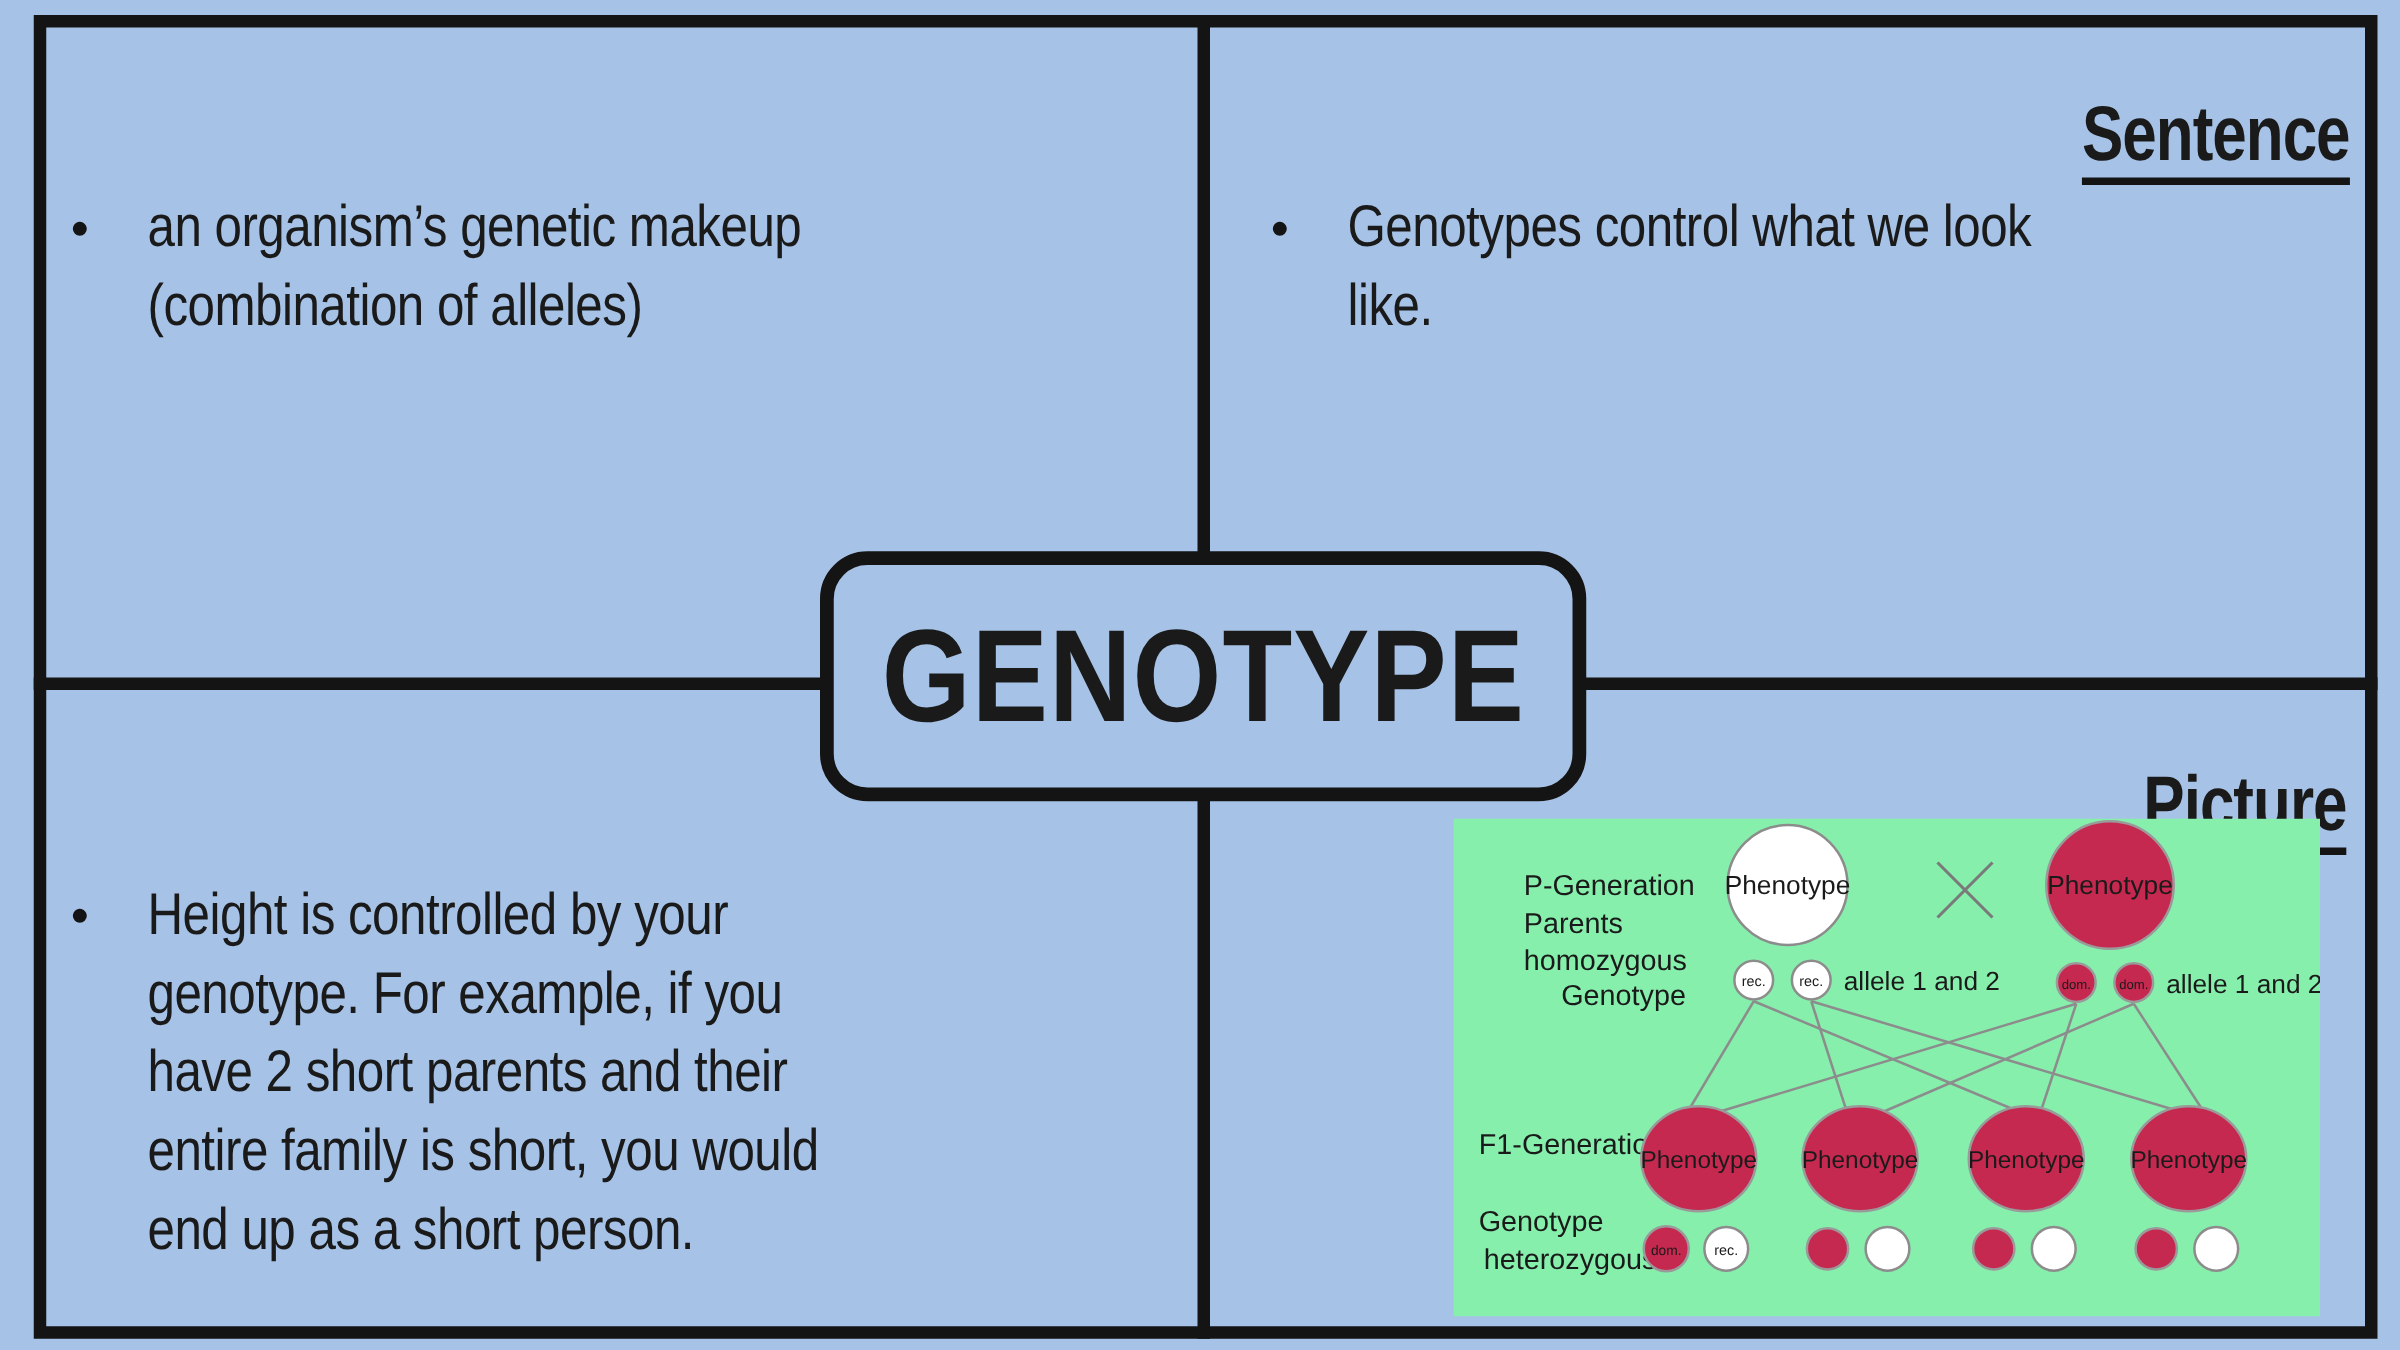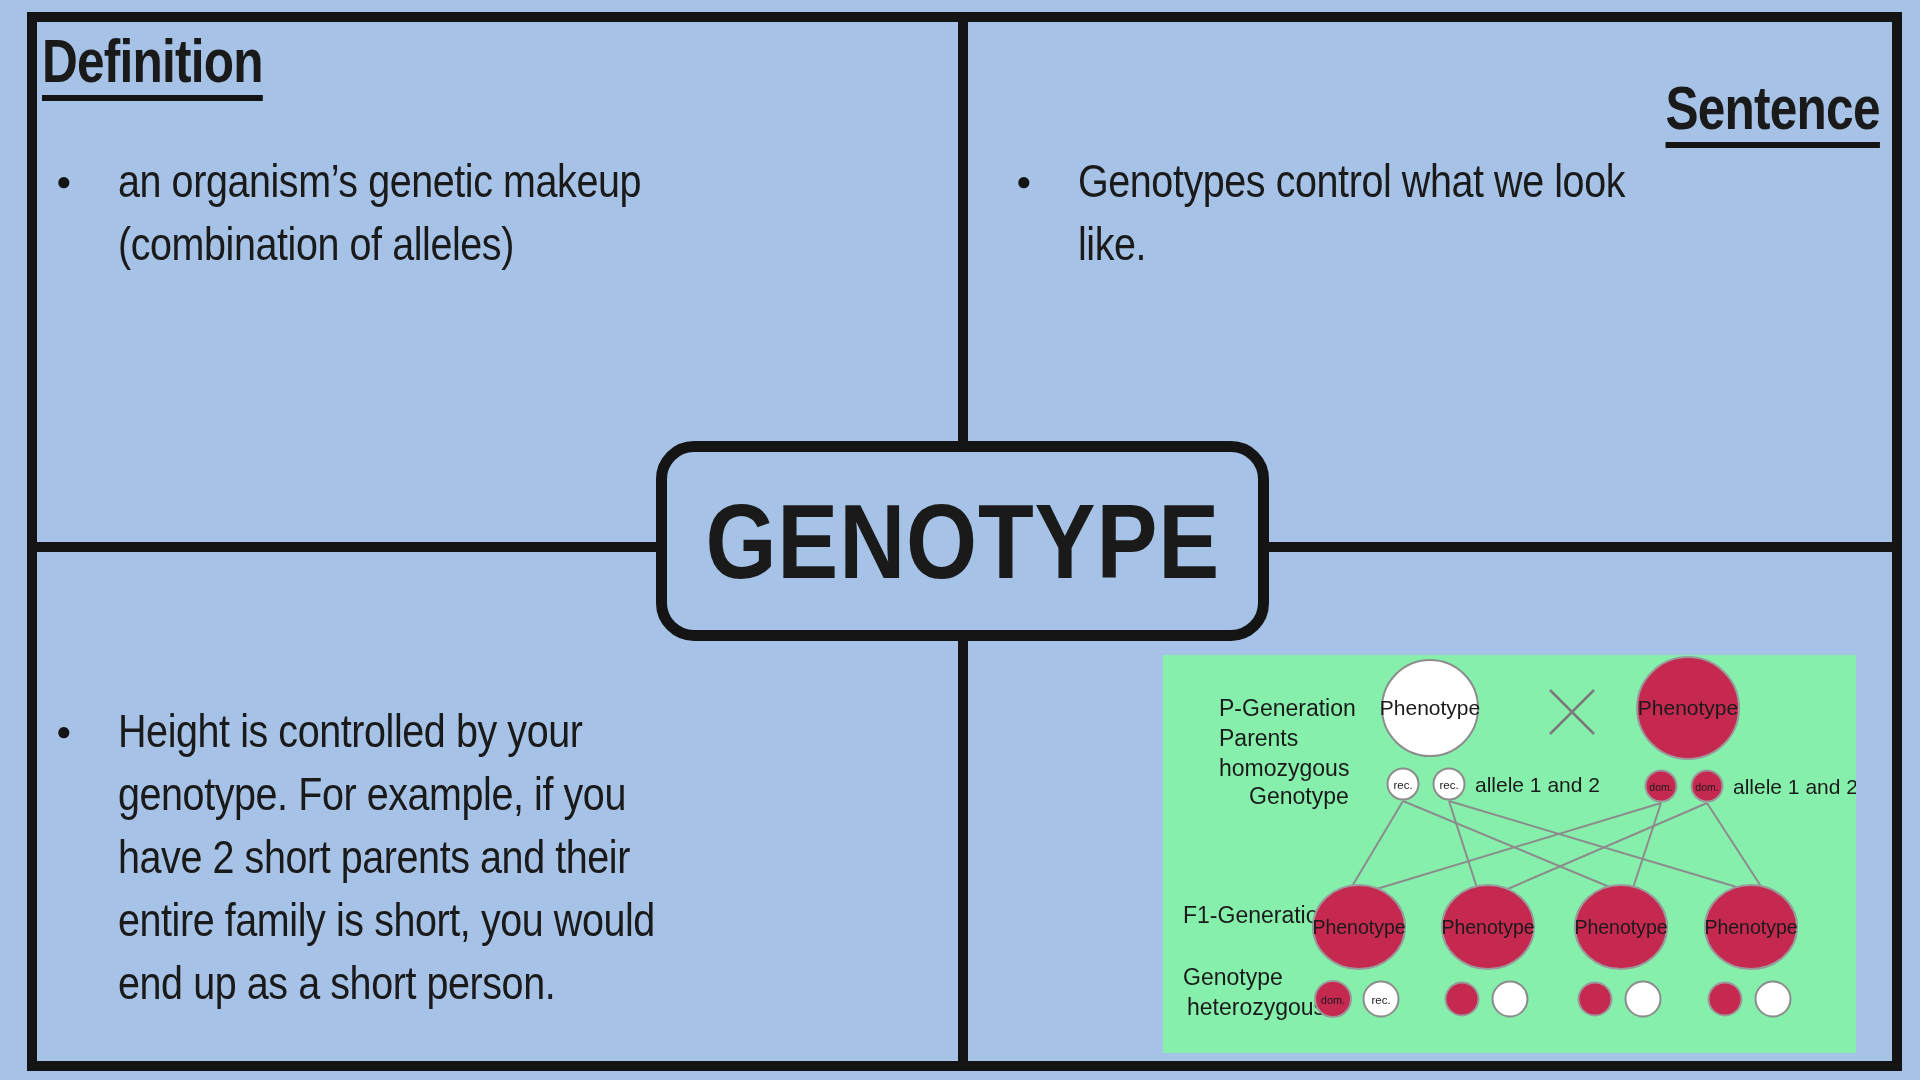--- a/index.html
+++ b/index.html
@@ -62,23 +62,20 @@
 </style>
 </head>
 <body>
 
 <div class="canvas">
 
   <div class="frame"></div>
   <div class="vdiv"></div>
   <div class="hdiv"></div>
 
-  <div class="heading left" style="left:42px;top:30px;">
-    <span class="hspan">Definition</span>
-  </div>
   <div class="bullet-row" style="left:56px;top:150px;">
     <span class="dot">●</span>
     <div class="btext">an organism’s genetic makeup
 (combination of alleles)</div>
   </div>
 
   <div class="heading right" style="right:40px;top:30px;">
     <span class="hspan">Sentence</span>
   </div>
   <div class="bullet-row" style="left:1016px;top:150px;">
@@ -89,20 +86,23 @@
 
   <div class="bullet-row" style="left:56px;top:700px;">
     <span class="dot">●</span>
     <div class="btext">Height is controlled by your
 genotype. For example, if you
 have 2 short parents and their
 entire family is short, you would
 end up as a short person.</div>
   </div>
 
+  <div class="heading right" style="right:43px;top:566px;">
+    <span class="hspan">Picture</span>
+  </div>
 
   <div class="center-box">
     <div class="title">GENOTYPE</div>
   </div>
 
   <div class="picture-box">
     <svg viewBox="0 0 693 398" width="693" height="398">
 
       <text x="56" y="61" font-size="23">P-Generation</text>
       <text x="56" y="91" font-size="23">Parents</text>

